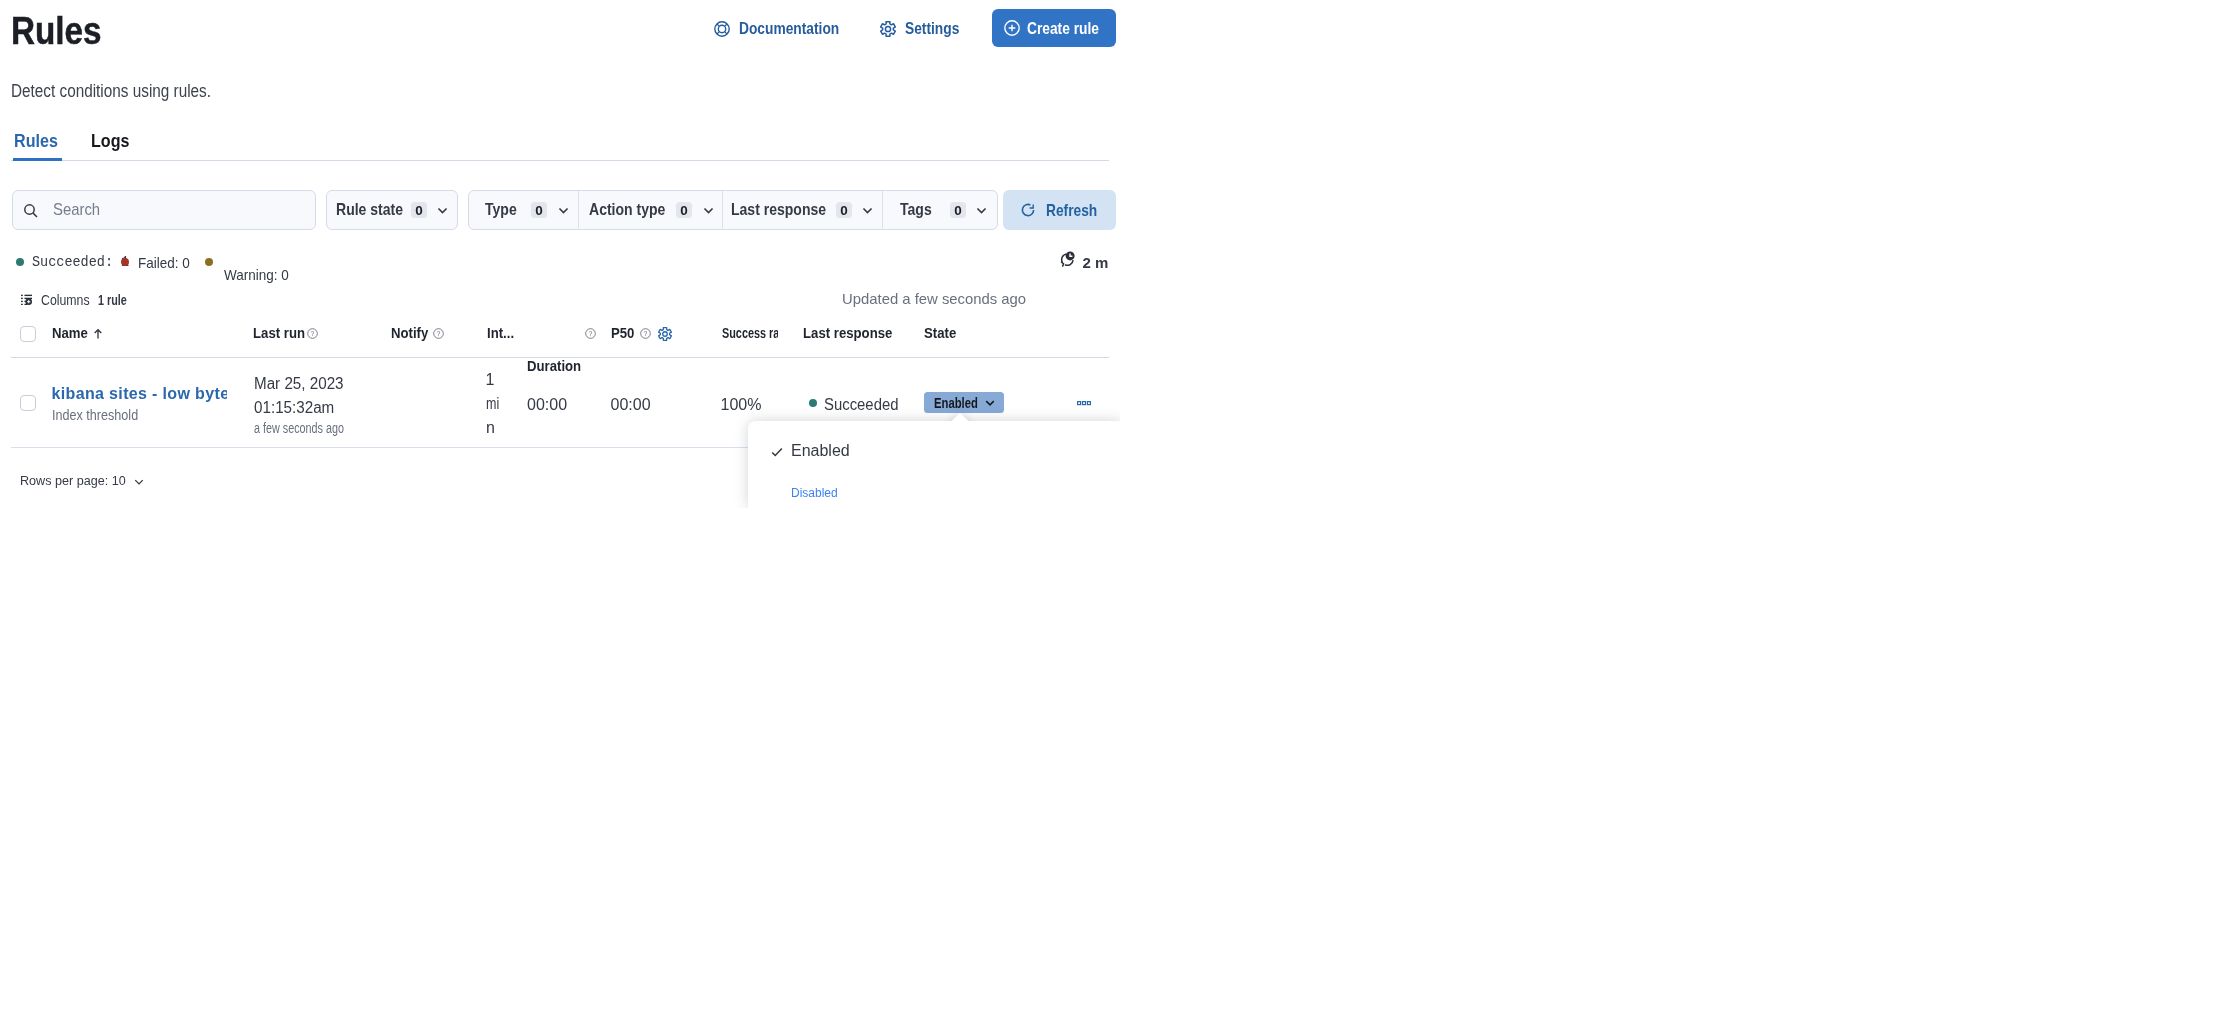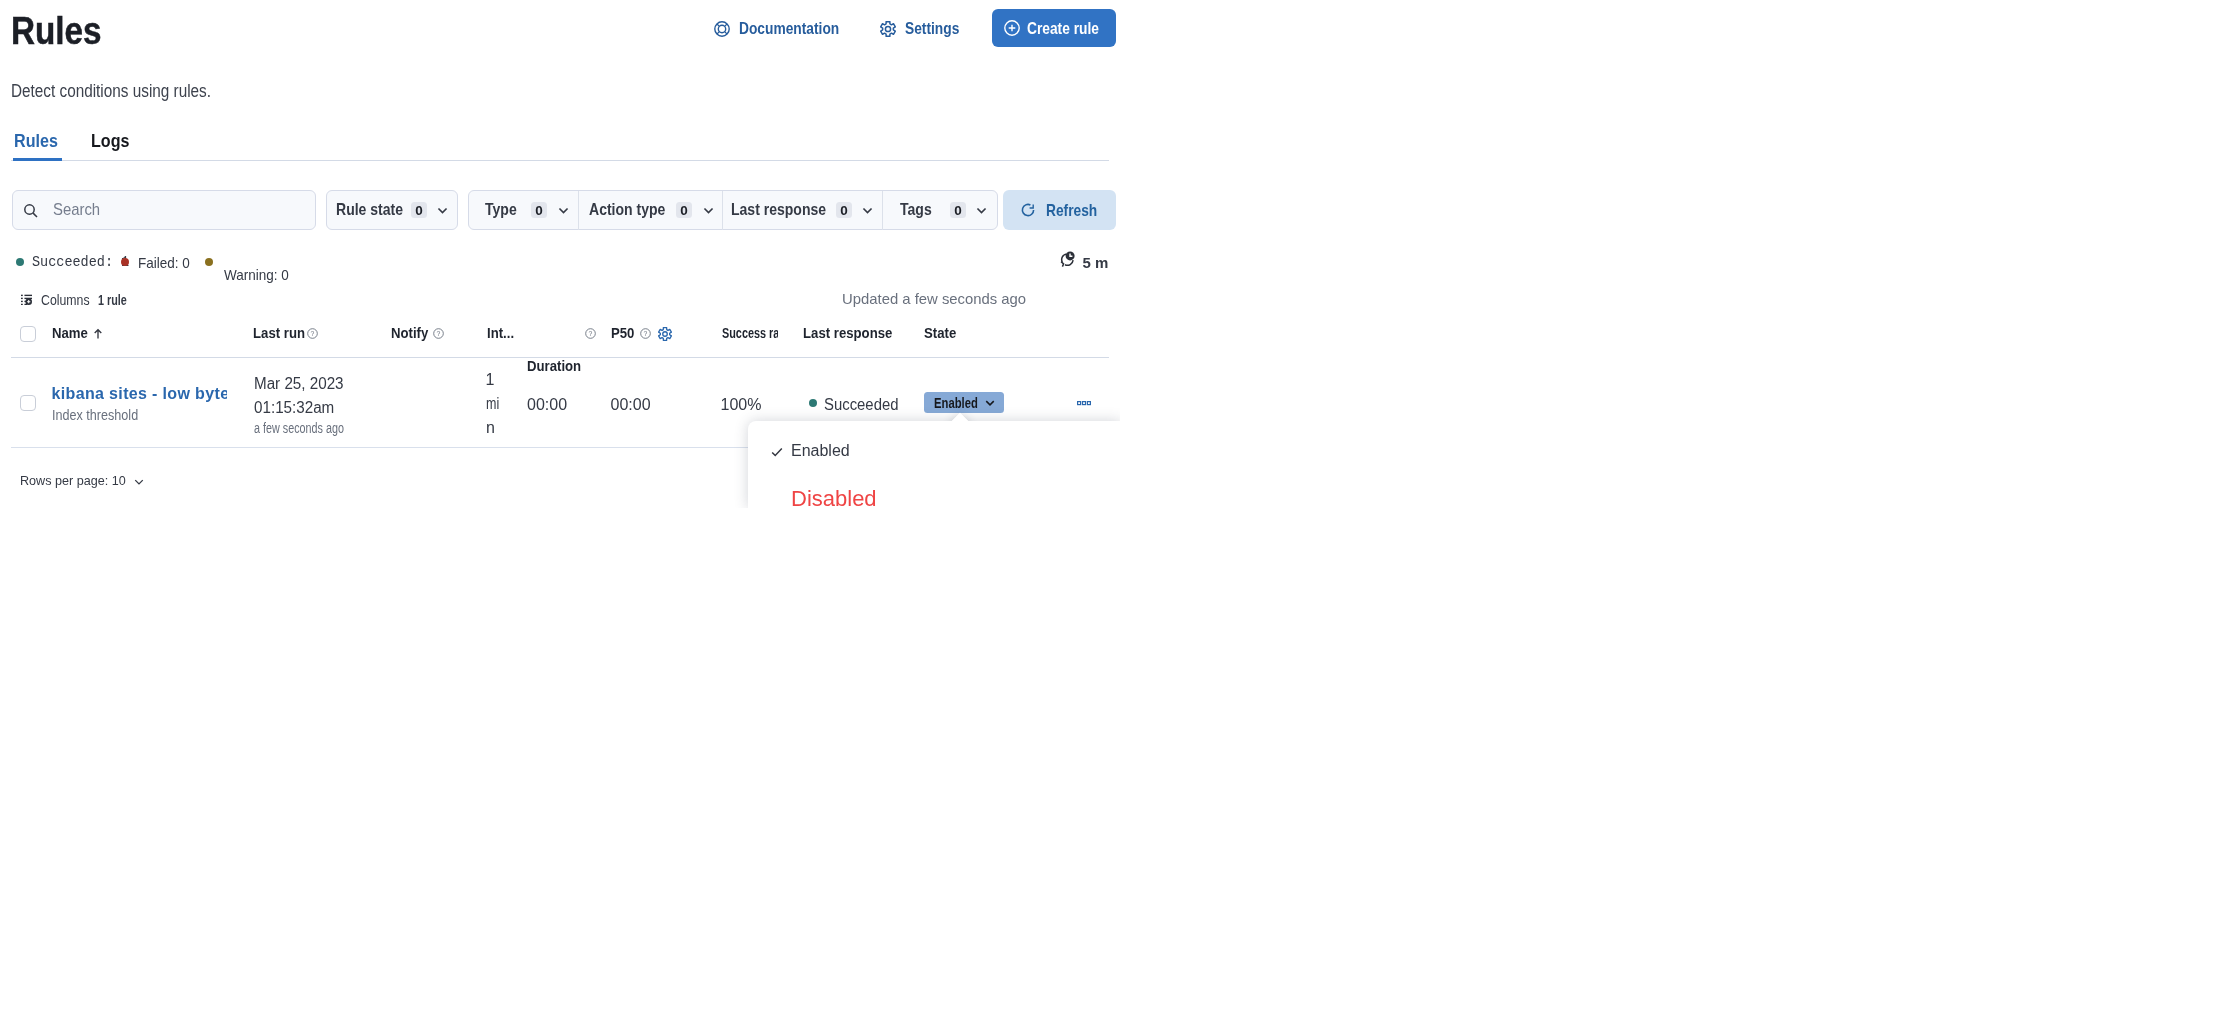--- a/index.html
+++ b/index.html
@@ -96,21 +96,21 @@
 <div class="dot abs" style="left:204.9px; top:257.7px; background:#8a701f;"></div>
 <div class="stext abs" style="left:223.6px; top:266px;"><span class="sx" style="transform:scaleX(0.9)">Warning: 0</span></div>
 
 <div class="stext subd abs" style="left:841.5px; top:254px;"><span class="sx" style="transform:scaleX(0.99)">Updated a few seconds ago</span></div>
 <svg class="abs svgi" style="left:1058.5px; top:251px;" width="18" height="18" viewBox="0 0 18 18">
   <path d="M7.41 2.99 A5.7 5.7 0 0 0 3.23 11.01 M5.99 13.77 A5.7 5.7 0 0 0 14.08 9.1" fill="none" stroke="#2b2f38" stroke-width="1.5"></path>
   <path d="M2.1 10.6 L4.6 12.9 L3.4 15.6" fill="none" stroke="#2b2f38" stroke-width="1.5" stroke-linejoin="miter"></path>
   <circle cx="11.1" cy="4.9" r="4.5" fill="#2b2f38"></circle>
   <path d="M11 2.6 V5.2 H13.4" stroke="#fff" stroke-width="1.4" fill="none"></path>
 </svg>
-<div class="stext abs" style="left:1082.5px; top:254px; font-weight:700;">5 m</div>
+<div class="stext abs" style="left:1082.5px; top:254px; font-weight:700;">2 m</div>
 
 <svg class="abs svgi" style="left:20.5px; top:294px;" width="11" height="11" viewBox="0 0 16 16" fill="#2b2f38">
   <rect x="0" y="1" width="2.6" height="2"></rect>
     <rect x="5" y="1" width="11" height="2"></rect>
   <rect x="0" y="5.4" width="2.6" height="2"></rect>
     <rect x="5" y="5.4" width="11" height="2"></rect>
   <rect x="0" y="9.8" width="2.6" height="2"></rect>
     <rect x="5" y="9.8" width="5" height="2"></rect>
   <rect x="0" y="14.2" width="2.6" height="2"></rect>
     <rect x="5" y="14.2" width="4" height="2"></rect>
@@ -168,21 +168,21 @@
   <rect x="10.4" y="2.6" width="3" height="3"></rect>
 </svg>
 
 <div class="abs" style="left:951.5px; top:416px; width:16px; height:16px; background:#fff; transform:rotate(45deg); box-shadow:0 0 8px rgba(50,60,80,0.18);"></div>
 <div class="abs" style="left:747.5px; top:421px; width:373px; height:87px; background:#fff; border-radius:8px 0 0 0; box-shadow:0 0 14px rgba(50,60,80,0.22);"></div>
 <div class="abs" style="left:951.5px; top:416px; width:16px; height:16px; background:#fff; transform:rotate(45deg);"></div>
 <svg class="abs svgi" style="left:770px; top:445px;" width="14" height="14" viewBox="0 0 16 16" fill="none" stroke="#343741" stroke-width="1.7">
   <path d="M2.5 8.5 L6 12 L13.5 4"></path>
 </svg>
 <div class="abs" style="left:791px; top:441.7px; font-size:16px; color:#353a45;">Enabled</div>
-<div class="abs" style="left:791px; top:485.7px; font-size:22px; color:#ef4444;">Disabled</div>
+<div class="abs" style="left:791px; top:485.7px; font-size:12px; color:#3b82f6;">Disabled</div>
 
 <div class="abs" style="left:20px; top:472.5px; font-size:13px; color:#353a45;"><span class="sx" style="transform:scaleX(0.97)">Rows per page: 10</span></div>
 <svg class="abs svgi" style="left:133px; top:475.5px;" width="12" height="12" viewBox="0 0 16 16" fill="none" stroke="#353a45" stroke-width="1.8">
     <path d="M3 5.5 L8 10.5 L13 5.5"></path>
   </svg>
 
 <svg class="abs svgi" style="left:436px; top:204px;" width="13" height="13" viewBox="0 0 16 16" fill="none" stroke="#353a45" stroke-width="2">
     <path d="M3 5.5 L8 10.5 L13 5.5"></path>
   </svg>
 <svg class="abs svgi" style="left:557px; top:204px;" width="13" height="13" viewBox="0 0 16 16" fill="none" stroke="#353a45" stroke-width="2">

